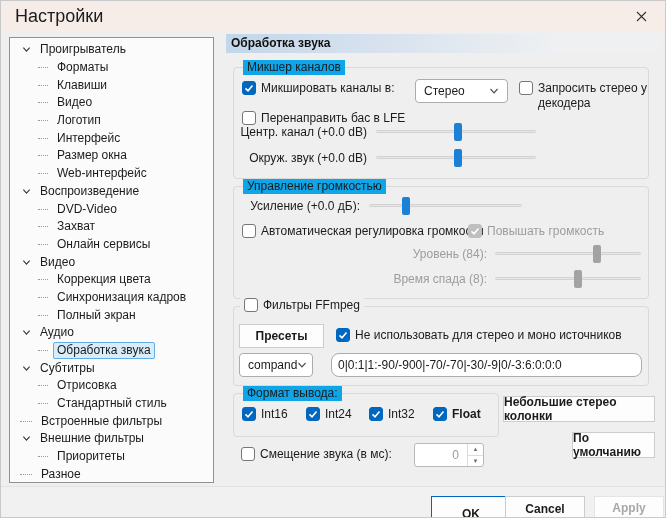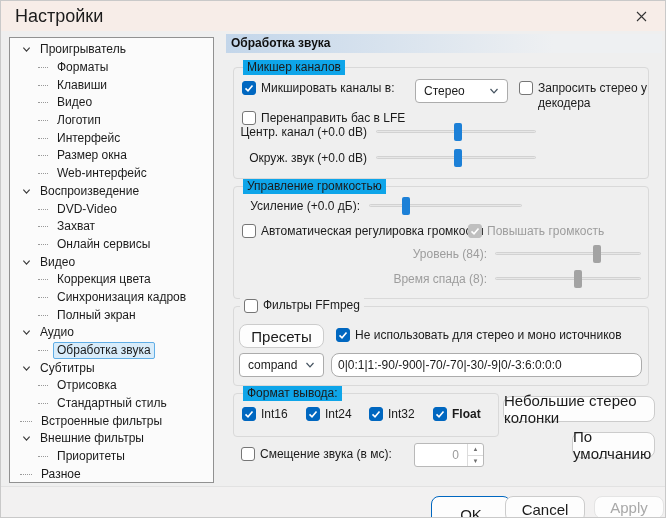--- a/index.html
+++ b/index.html
@@ -22,21 +22,21 @@
   .stub { width:10px; border-top:1px dotted #999; margin-right:5px; flex:none; }
   .tlabel { font-size:12px; padding:0 3px; border:1px solid transparent; line-height:15px; }
   .tlabel.sel { background:#d8ecfa; border-color:#61aee6; border-radius:2px; }
 
   
   .phead { position:absolute; left:225px; top:33px; width:436px; height:19px; background:linear-gradient(to right,#c3d6ea,#eef0f2 75%); font-weight:bold; font-size:12px; line-height:19px; padding-left:5px; color:#101010; }
 
   
   .group { position:absolute; border:1px solid #d9d9d9; border-radius:4px; }
   .glabel { position:absolute; top:-8px; left:9px; background:#0ea5e9; padding:0 4px; font-size:12px; line-height:15px; white-space:nowrap; }
-  .gcap { position:absolute; top:-9px; left:6px; background:#efefef; padding:0 4px; display:flex; align-items:flex-end; gap:5px; }
+  .gcap { position:absolute; top:-9px; left:6px; background:#efefef; padding:0 4px; display:flex; align-items:flex-start; gap:5px; }
 
   
   .cb { position:absolute; display:flex; align-items:flex-start; gap:5px; }
   .cbbox { width:14px; height:14px; border:1px solid #767676; border-radius:3px; background:#fff; display:flex; align-items:center; justify-content:center; flex:none; }
   .cbbox svg { width:10px; height:10px; fill:none; stroke-width:1.6; stroke:transparent; }
   .cbbox.on { background:#0067c0; border-color:#0067c0; }
   .cbbox.on svg { stroke:#fff; }
   .cbbox.dison { background:#bfbfbf; border-color:#bfbfbf; }
   .cbbox.dison svg { stroke:#fff; }
   .cblabel { line-height:15px; padding-top:0px; }
@@ -46,21 +46,21 @@
   .slabel { position:absolute; text-align:right; line-height:18px; white-space:nowrap; }
   .slider { position:absolute; height:18px; }
   .slider .track { position:absolute; left:0; right:0; top:7px; height:3px; background:#e7e7e7; border:1px solid #d2d2d2; border-radius:2px; }
   .slider .thumb { position:absolute; top:0; width:8px; height:18px; background:#1c80d7; border-radius:2px; }
   .slider.dis .thumb { background:#a3a3a3; }
 
   
   .combo { position:absolute; display:flex; align-items:center; justify-content:space-between; padding:0 8px; background:#fff; border:1px solid #acacac; border-radius:4px; }
   .combo svg { width:10px; height:10px; fill:none; stroke:#44525f; stroke-width:1.2; flex:none; }
   .tinput { position:absolute; border:1px solid #acacac; border-radius:8px; background:#fff; font-size:12px; padding:0 6px; font-family:inherit; color:#1b1b1b; outline:none; }
-  .btn { position:absolute; display:flex; align-items:center; justify-content:center; background:#fdfdfd; border:1px solid #cccccc; border-radius:8px; font-size:15px; }
+  .btn { position:absolute; display:flex; align-items:center; justify-content:center; background:#fdfdfd; border:1px solid #cccccc; border-radius:0; font-size:12px;font-weight:bold; }
   .btn.primary { border-color:#0067c0; }
   .btn.disabled { color:#a8a8a8; border-color:#e4e4e4; }
   .spin { position:absolute; display:flex; border:1px solid #b9b9b9; border-radius:3px; background:#fff; overflow:hidden; }
   .spin .val { flex:1; display:flex; align-items:center; justify-content:flex-end; padding-right:8px; color:#9b9b9b; }
   .spin .arrows { width:16px; border-left:1px solid #dcdcdc; display:flex; flex-direction:column; }
   .spin .arrows div { flex:1; display:flex; align-items:center; justify-content:center; font-size:6px; color:#6f6f6f; }
   .spin .arrows div:first-child { border-bottom:1px solid #dcdcdc; }
 
   
   .footer { position:absolute; left:0; top:485px; width:666px; height:33px; background:#f2f1f1; border-top:1px solid #e2e2e2; }
@@ -300,21 +300,21 @@
       <span>Пресеты</span>
     </div>
     <div class="cb" style="left:102px; top:21px;">
       <span class="cbbox on">
           <svg viewBox="0 0 10 10">
             <path d="M1.5 5.4 L4 7.8 L8.5 2.4"></path>
           </svg>
         </span>
       <span class="cblabel">Не использовать для стерео и моно источников</span>
     </div>
-    <div class="combo" style="left:5px; top:46px; width:85px; height:24px;">
+    <div class="combo" style="left:5px; top:46px; width:74px; height:24px;">
       <span>compand</span>
       <svg viewBox="0 0 10 10">
           <path d="M1.5 3 L5 6.8 L8.5 3"></path>
         </svg>
     </div>
     <input class="tinput" style="left: 97px; top: 46px; width: 311px; height: 24px;" value="0|0:1|1:-90/-900|-70/-70|-30/-9|0/-3:6:0:0:0">
   </div>
 
   <div class="group" style="left:232px; top:392px; width:266px; height:44px;">
     <span class="glabel">Формат вывода:</span>

